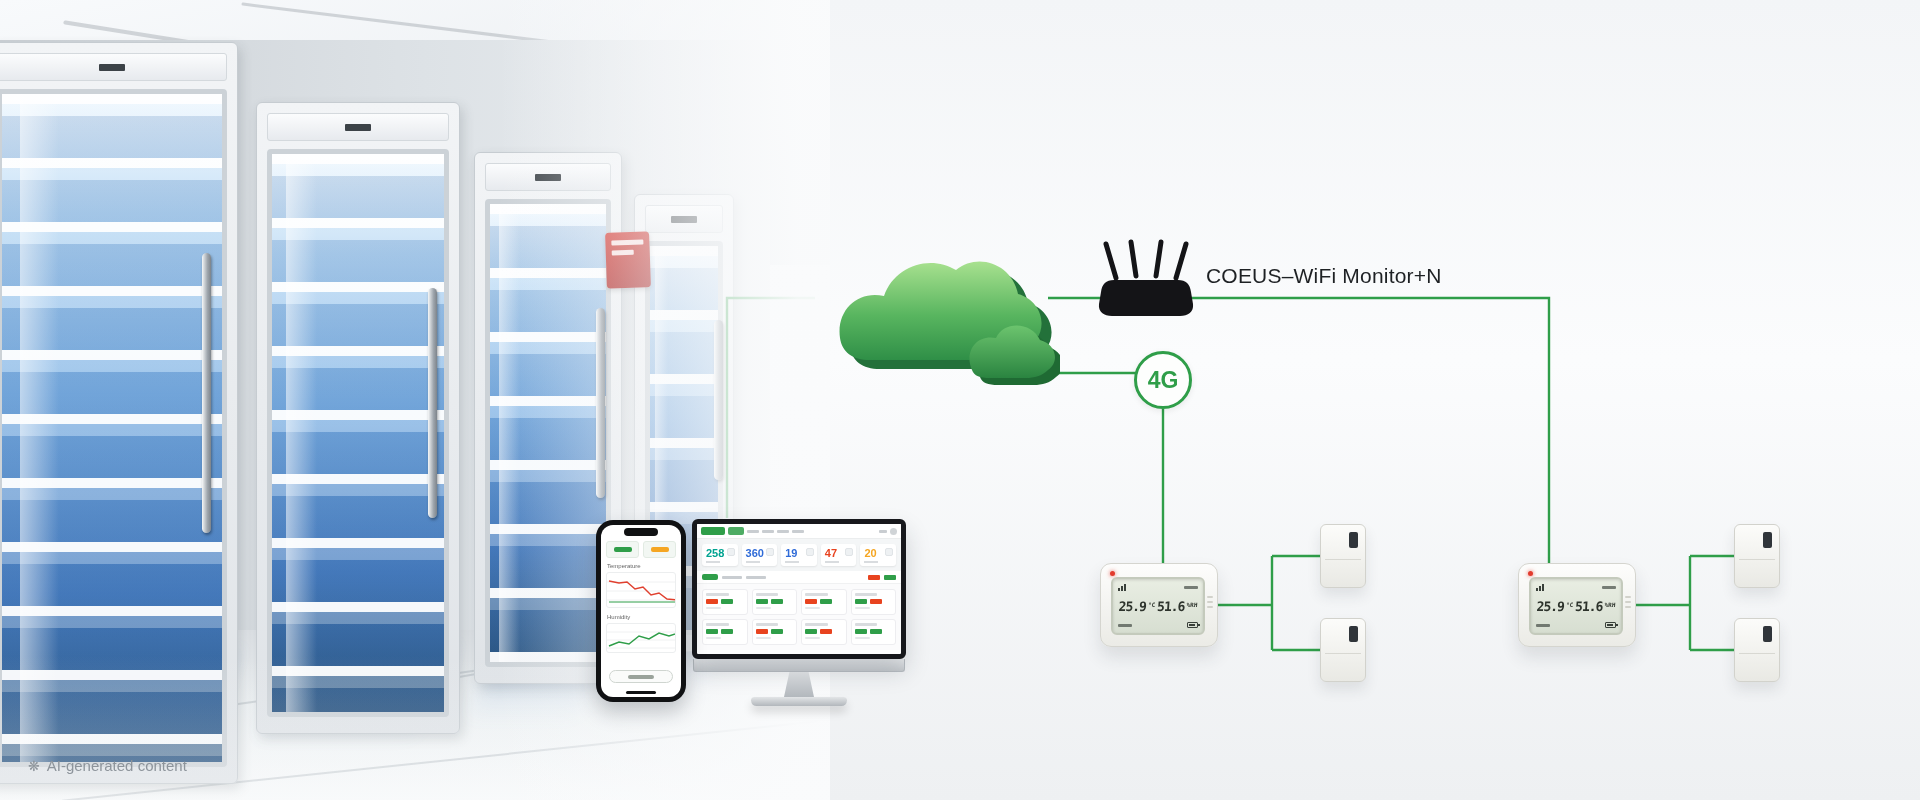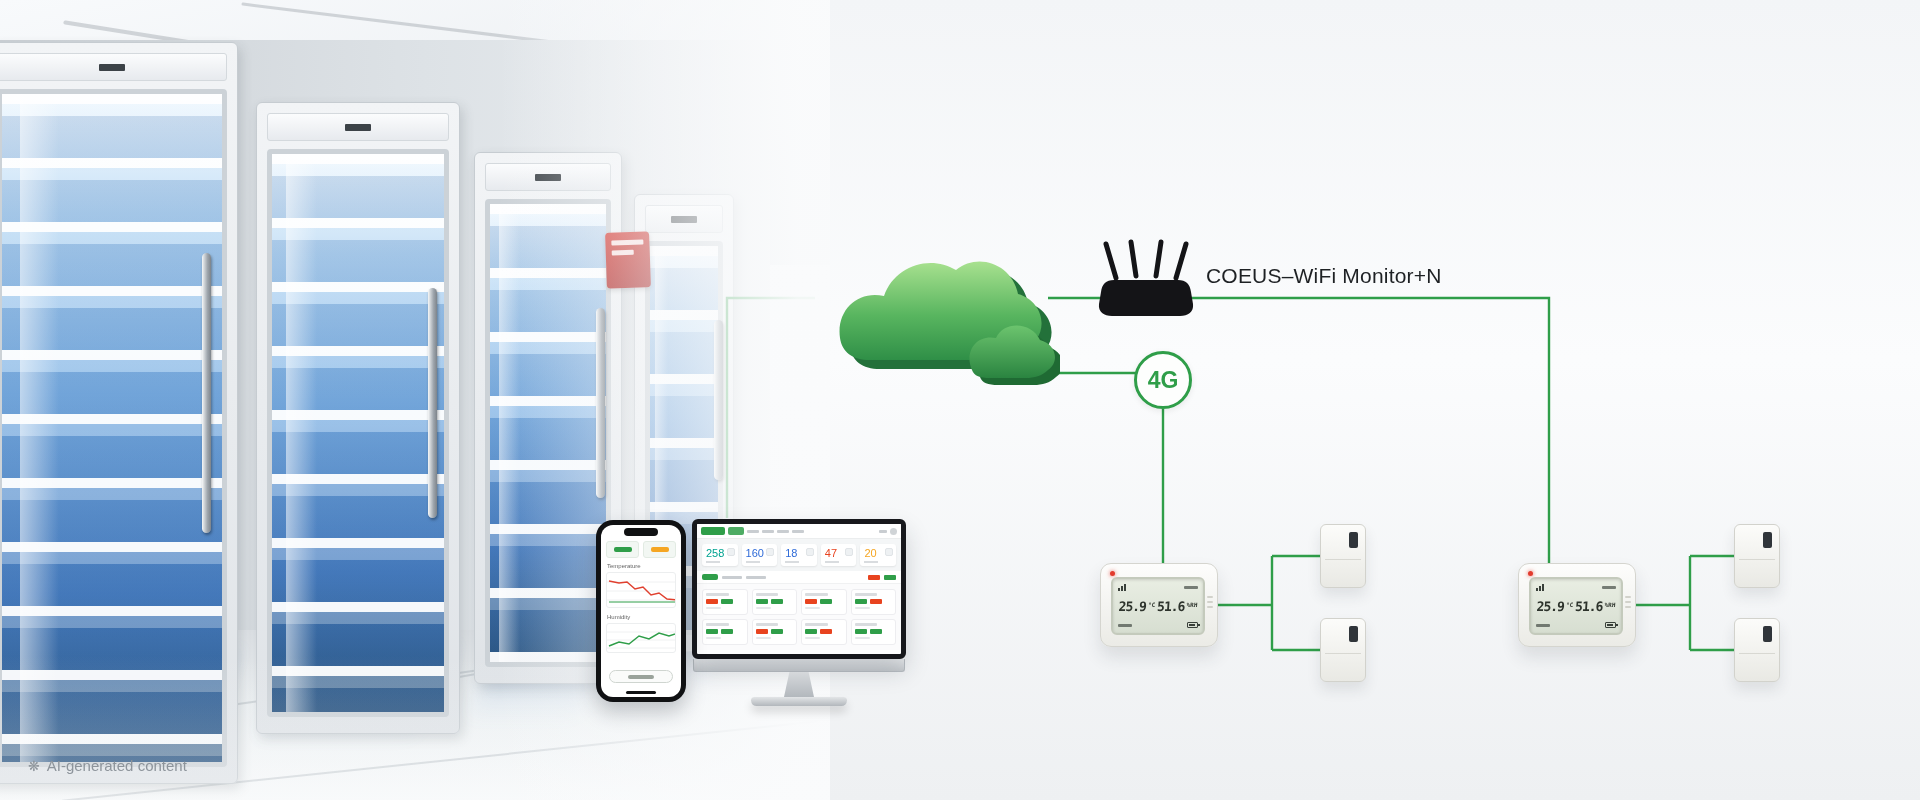--- a/index.html
+++ b/index.html
@@ -84,21 +84,21 @@
   .imac-base{width:96px;height:9px;margin:0 auto;background:linear-gradient(#e3e5e7,#b2b7bc);
     border-radius:4px 4px 6px 6px;box-shadow:0 6px 10px rgba(0,0,0,.15)}
   .scr-top{height:15px;display:flex;align-items:center;gap:3px;padding:0 4px;border-bottom:1px solid #ebedee;background:#fff}
   .logo{width:24px;height:8px;background:var(--green,#2f9e49);border-radius:2px}
   .navpill{width:16px;height:8px;background:var(--green,#2f9e49);opacity:.85;border-radius:2px}
   .dash{background:#c9cdd1;border-radius:1px;display:inline-block}
   .sp{flex:1}
   .avatar-dot{width:7px;height:7px;border-radius:50%;background:#d0d4d7}
   .scr-stats{display:flex;gap:4px;padding:5px;background:#f4f6f7}
   .stat-card{flex:1;background:#fff;border-radius:3px;box-shadow:0 1px 2px rgba(0,0,0,.08);padding:3px 4px;position:relative}
-  .stat-num{font-size:11px;font-weight:normal;line-height:1.1;color:#333}
+  .stat-num{font-size:11px;font-weight:bold;line-height:1.1;color:#333}
   .stat-ico{position:absolute;right:3px;top:4px;width:8px;height:8px;background:#eef1f3;border:1px solid #e0e4e7;border-radius:2px}
   .stat-sub{margin-top:2px;width:14px;height:2px;background:#d9dcdf}
   .scr-toolbar{display:flex;align-items:center;gap:4px;padding:3px 5px;border-bottom:1px solid #f0f1f2;background:#fff}
   .pill-green{width:16px;height:6px;background:var(--green,#2f9e49);border-radius:2px}
   .chip-red{background:#e8431f}
   .chip-green{background:var(--green,#2f9e49)}
   .scr-grid{display:grid;grid-template-columns:repeat(4,1fr);gap:4px;padding:5px;background:#fbfbfc}
   .mini-card{height:26px;background:#fff;border:1px solid #ededf0;border-radius:3px;padding:3px;
     display:flex;flex-direction:column;gap:3px}
   .mini-title{width:60%;height:3px;background:#d9dcdf;border-radius:1px}
@@ -295,26 +295,26 @@
         <span class="dash" style="width:8px;height:3px"></span>
         <span class="avatar-dot"></span>
       </div>
       <div class="scr-stats">
         <div class="stat-card">
           <div class="stat-num" style="color: rgb(0, 163, 145);">258</div>
           <span class="stat-ico"></span>
           <div class="stat-sub"></div>
         </div>
         <div class="stat-card">
-          <div class="stat-num" style="color: rgb(47, 107, 216);">160</div>
+          <div class="stat-num" style="color: rgb(47, 107, 216);">360</div>
           <span class="stat-ico"></span>
           <div class="stat-sub"></div>
         </div>
         <div class="stat-card">
-          <div class="stat-num" style="color: rgb(47, 107, 216);">18</div>
+          <div class="stat-num" style="color: rgb(47, 107, 216);">19</div>
           <span class="stat-ico"></span>
           <div class="stat-sub"></div>
         </div>
         <div class="stat-card">
           <div class="stat-num" style="color: rgb(232, 67, 31);">47</div>
           <span class="stat-ico"></span>
           <div class="stat-sub"></div>
         </div>
         <div class="stat-card">
           <div class="stat-num" style="color: rgb(245, 166, 35);">20</div>

